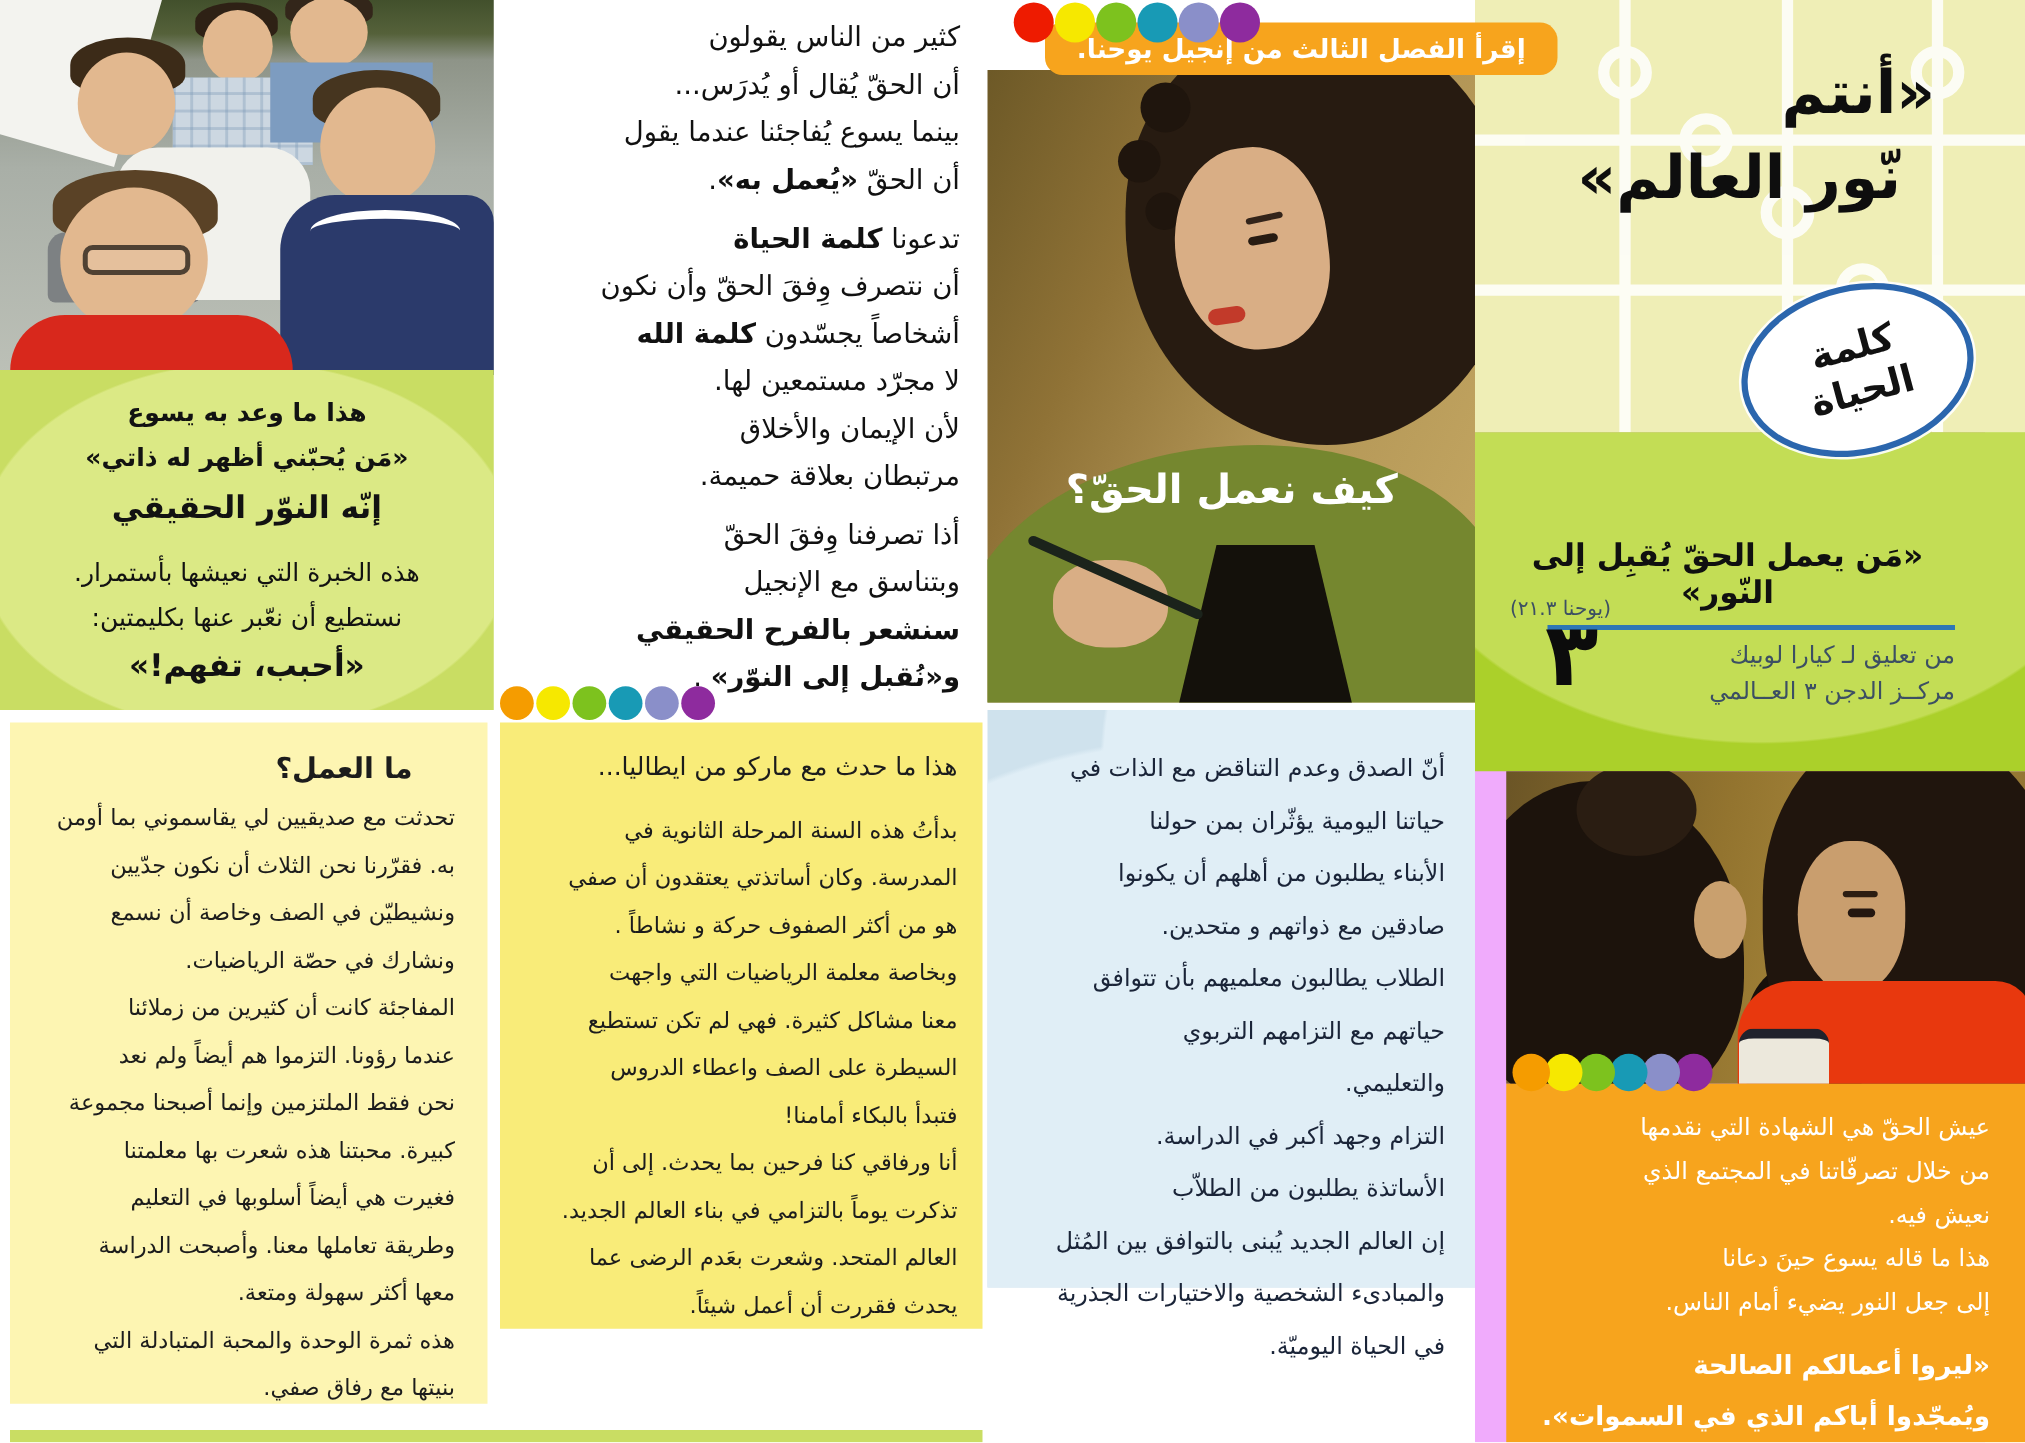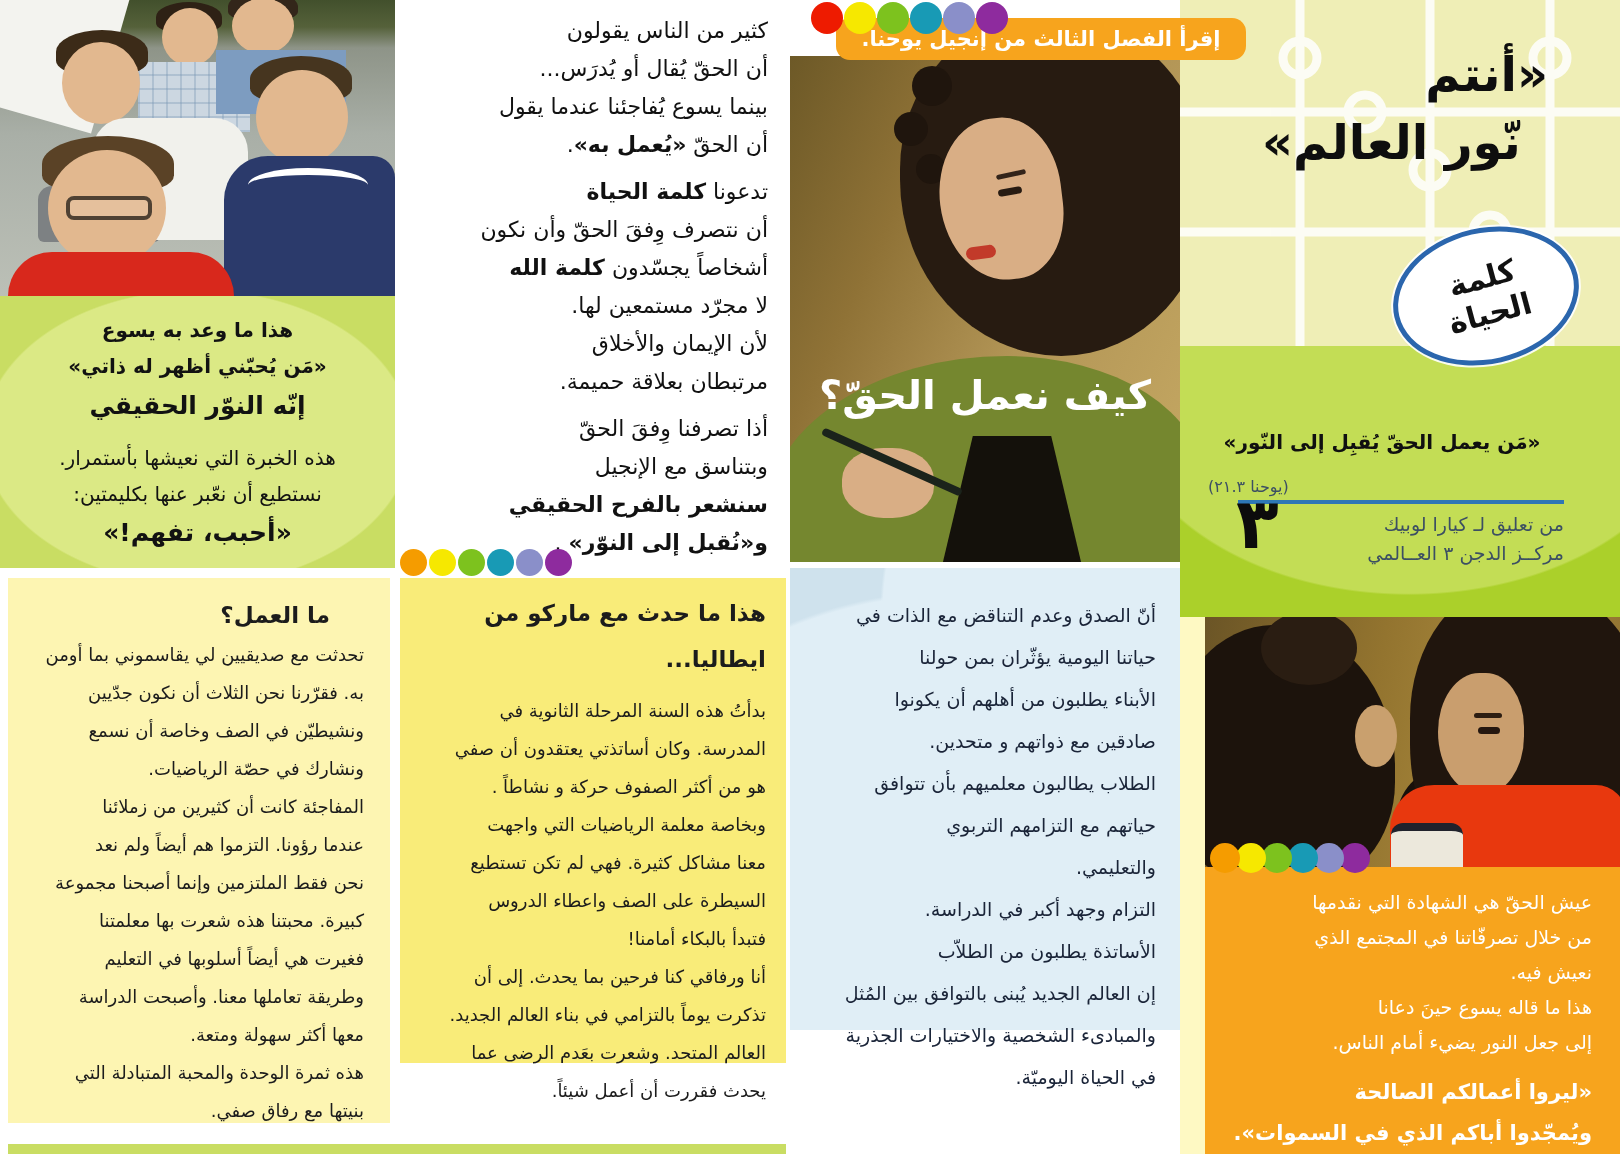--- a/index.html
+++ b/index.html
@@ -33,21 +33,21 @@
   .w-hair { right:-30px; top:-40px; width:310px; height:340px; background:#271b11; border-radius:45% 50% 48% 52%; }
   .w-curl { background:#1f150d; border-radius:50%; }
   .w-face { left:150px; top:62px; width:122px; height:162px; background:#d9ae85; border-radius:52% 48% 46% 54%; transform:rotate(-7deg); }
   .w-brow { left:206px; top:116px; width:30px; height:5px; background:#33241a; border-radius:3px; transform:rotate(-12deg); }
   .w-eye { left:208px; top:132px; width:24px; height:7px; background:#271b12; border-radius:4px; transform:rotate(-10deg); }
   .w-lips { left:176px; top:190px; width:30px; height:13px; background:#c23a2a; border-radius:7px; transform:rotate(-8deg); }
   .w-sweater { left:-24px; top:300px; width:438px; height:230px; background:#75872f; border-radius:55% 45% 0 0 / 70% 55% 0 0; }
   .w-under { left:152px; top:380px; width:140px; height:130px; background:#14110b; clip-path:polygon(22% 0,78% 0,100% 100%,0 100%); }
   .w-hand { left:52px; top:392px; width:92px; height:70px; background:#d9ae85; border-radius:45%; }
   .w-pen { left:26px; top:402px; width:152px; height:8px; background:#1b231b; border-radius:4px; transform:rotate(24deg); }
-  .photo-caption { left:0; right:0; top:316px; text-align:center; color:#fff; font-weight:bold; font-size:40px; letter-spacing:-1px; }
+  .photo-caption { left:0; right:0; top:316px; text-align:center; color:#fff; font-weight:bold; font-size:32px; letter-spacing:-1px; }
 
   .photo-girls { left:25px; top:617px; width:415px; height:250px;
     background:linear-gradient(100deg,#6b5526 0%,#93742f 40%,#aa8a3e 70%,#8a6d2e 100%); }
   .g-left { left:-34px; top:8px; width:224px; height:262px; background:#1c130c; border-radius:46% 54% 40% 40%; }
   .g-bun { left:56px; top:-6px; width:96px; height:74px; background:#2a1d12; border-radius:50%; }
   .g-ear { left:150px; top:88px; width:42px; height:62px; background:#c9a06e; border-radius:50%; }
   .g-mid { left:192px; top:152px; width:92px; height:100px; background:#18100a; border-radius:50% 50% 0 0; }
   .g-hair { right:-34px; top:-34px; width:244px; height:322px; background:#20150d; border-radius:42% 50% 42% 50%; }
   .g-face { right:96px; top:56px; width:86px; height:122px; background:#c99e6e; border-radius:50% 46% 50% 54%; }
   .g-brow { right:118px; top:96px; width:28px; height:5px; background:#2c1d12; border-radius:3px; }
@@ -61,21 +61,21 @@
     padding-top:16px; font-size:20px; line-height:36px; }
   .gb-head { font-size:25px; font-weight:bold; line-height:44px; }
   .gb-tag { font-size:25px; font-weight:bold; line-height:42px; }
   .gb-gap { height:12px; }
   .green-box .line { white-space:normal; }
 
   .story-box { color:#1c1c1c; text-align:right; }
   .story1 { left:8px; top:578px; width:382px; height:545px; background:var(--pale_yellow,#fdf5b2); padding:16px 26px 0 8px; font-size:18px; line-height:38px; }
   .story1-title { font-size:23px; font-weight:bold; line-height:42px; margin-left:40px; margin-right:34px; }
   .story2 { left:400px; top:578px; width:386px; height:485px; background:var(--yellow,#f9ec79); padding:12px 20px 0 8px; font-size:18px; line-height:38px; }
-  .story2-title { font-size:23px; font-weight:bold; line-height:46px; margin-bottom:10px; }
+  .story2-title { font-size:20px; font-weight:normal; line-height:46px; margin-bottom:10px; }
 
   .bottom-strip { left:8px; top:1144px; width:778px; height:10px; background:var(--box_green,#c9dd63); }
 
   
   .intro { left:398px; top:0; width:392px; padding:12px 22px 0 4px; text-align:right; color:#111; font-size:22px; line-height:38px; }
   .intro .para { margin-bottom:9px; }
   .dots { display:flex; }
   .dot { width:27px; height:27px; border-radius:50%; margin-left:2px; flex:0 0 auto; }
   .dots-mid { left:398px; top:549px; }
   .dots-top { left:810px; top:2px; z-index:31; }
@@ -87,32 +87,32 @@
   .banner { left:836px; top:18px; width:410px; height:42px; background:var(--orange,#f7a41d); border-radius:14px;
     color:#fff; font-weight:bold; font-size:21px; line-height:42px; text-align:center; z-index:30; }
   .blue-box { left:790px; top:568px; width:390px; height:462px; color:var(--ink_blue,#1a2438);
     background:
       radial-gradient(circle 300px at 100% 10%, var(--blue_light,#e0eef6) 0 99%, transparent 100%),
       radial-gradient(circle 430px at 42% 98%, var(--blue_light,#e0eef6) 0 99%, transparent 100%),
       var(--blue,#cfe2ed);
     padding:26px 24px 0 6px; text-align:right; font-size:19px; line-height:42px; }
 
   
-  .right-col { left:1180px; top:0; width:408px; height:1154px; background:#fef9c3; z-index:1; }
+  .right-col { left:1180px; top:0; width:408px; height:1154px; background:#f0abfc; z-index:1; }
   .puzzle-area { left:0; top:0; width:440px; height:346px; background:var(--puzzle_bg,#efeeb6); }
   .green-band { left:0; top:346px; width:440px; height:271px;
     background:radial-gradient(ellipse 290px 195px at 52% 20%, var(--band_green_light,#c3dd55) 0 99%, transparent 100%), var(--band_green,#abd02a); }
   .cover-title { top:40px; right:40px; left:20px; text-align:right; font-size:48px; font-weight:bold; line-height:68px; color:#0e0e0e; }
   .cover-title .t2 { margin-left:0; margin-right:0; padding-left:62px; text-align:left; }
   .badge { left:212px; top:228px; width:188px; height:136px; z-index:4; }
   .badge-oval { width:100%; height:100%; background:#fff; border:5px solid #2b66ad; border-radius:50%;
     transform:rotate(-13deg); display:flex; flex-direction:column; align-items:center; justify-content:center;
     font-weight:bold; font-size:30px; line-height:36px; color:#111; box-shadow:0 0 0 2px rgba(255,255,255,.9); }
   .badge-oval > div { transform:rotate(-2deg); }
-  .verse { top:430px; left:26px; right:30px; text-align:center; font-size:20px; font-weight:bold; color:#101010; }
+  .verse { top:430px; left:26px; right:30px; text-align:center; font-size:25px; font-weight:bold; color:#101010; }
   .verse-ref { top:477px; left:28px; font-size:16px; color:var(--slate,#3c4f63); direction:rtl; }
   .divider { top:500px; left:58px; right:24px; height:4px; background:var(--divider_blue,#2e77b5); }
   .attribution { top:510px; right:24px; text-align:right; font-size:19px; line-height:29px; color:var(--slate,#3c4f63); }
   .issue-num { top:488px; left:56px; font-size:70px; font-weight:bold; color:#0c0c0c; line-height:72px; }
   .orange-box { left:25px; top:867px; width:415px; height:287px; background:var(--orange,#f7a41d);
     color:#fff; text-align:right; padding:18px 28px 0 14px; font-size:19px; line-height:35px; }
   .witness-quote { margin-top:12px; font-size:21px; font-weight:bold; line-height:41px; }
 </style>
 </head>
 <body>

